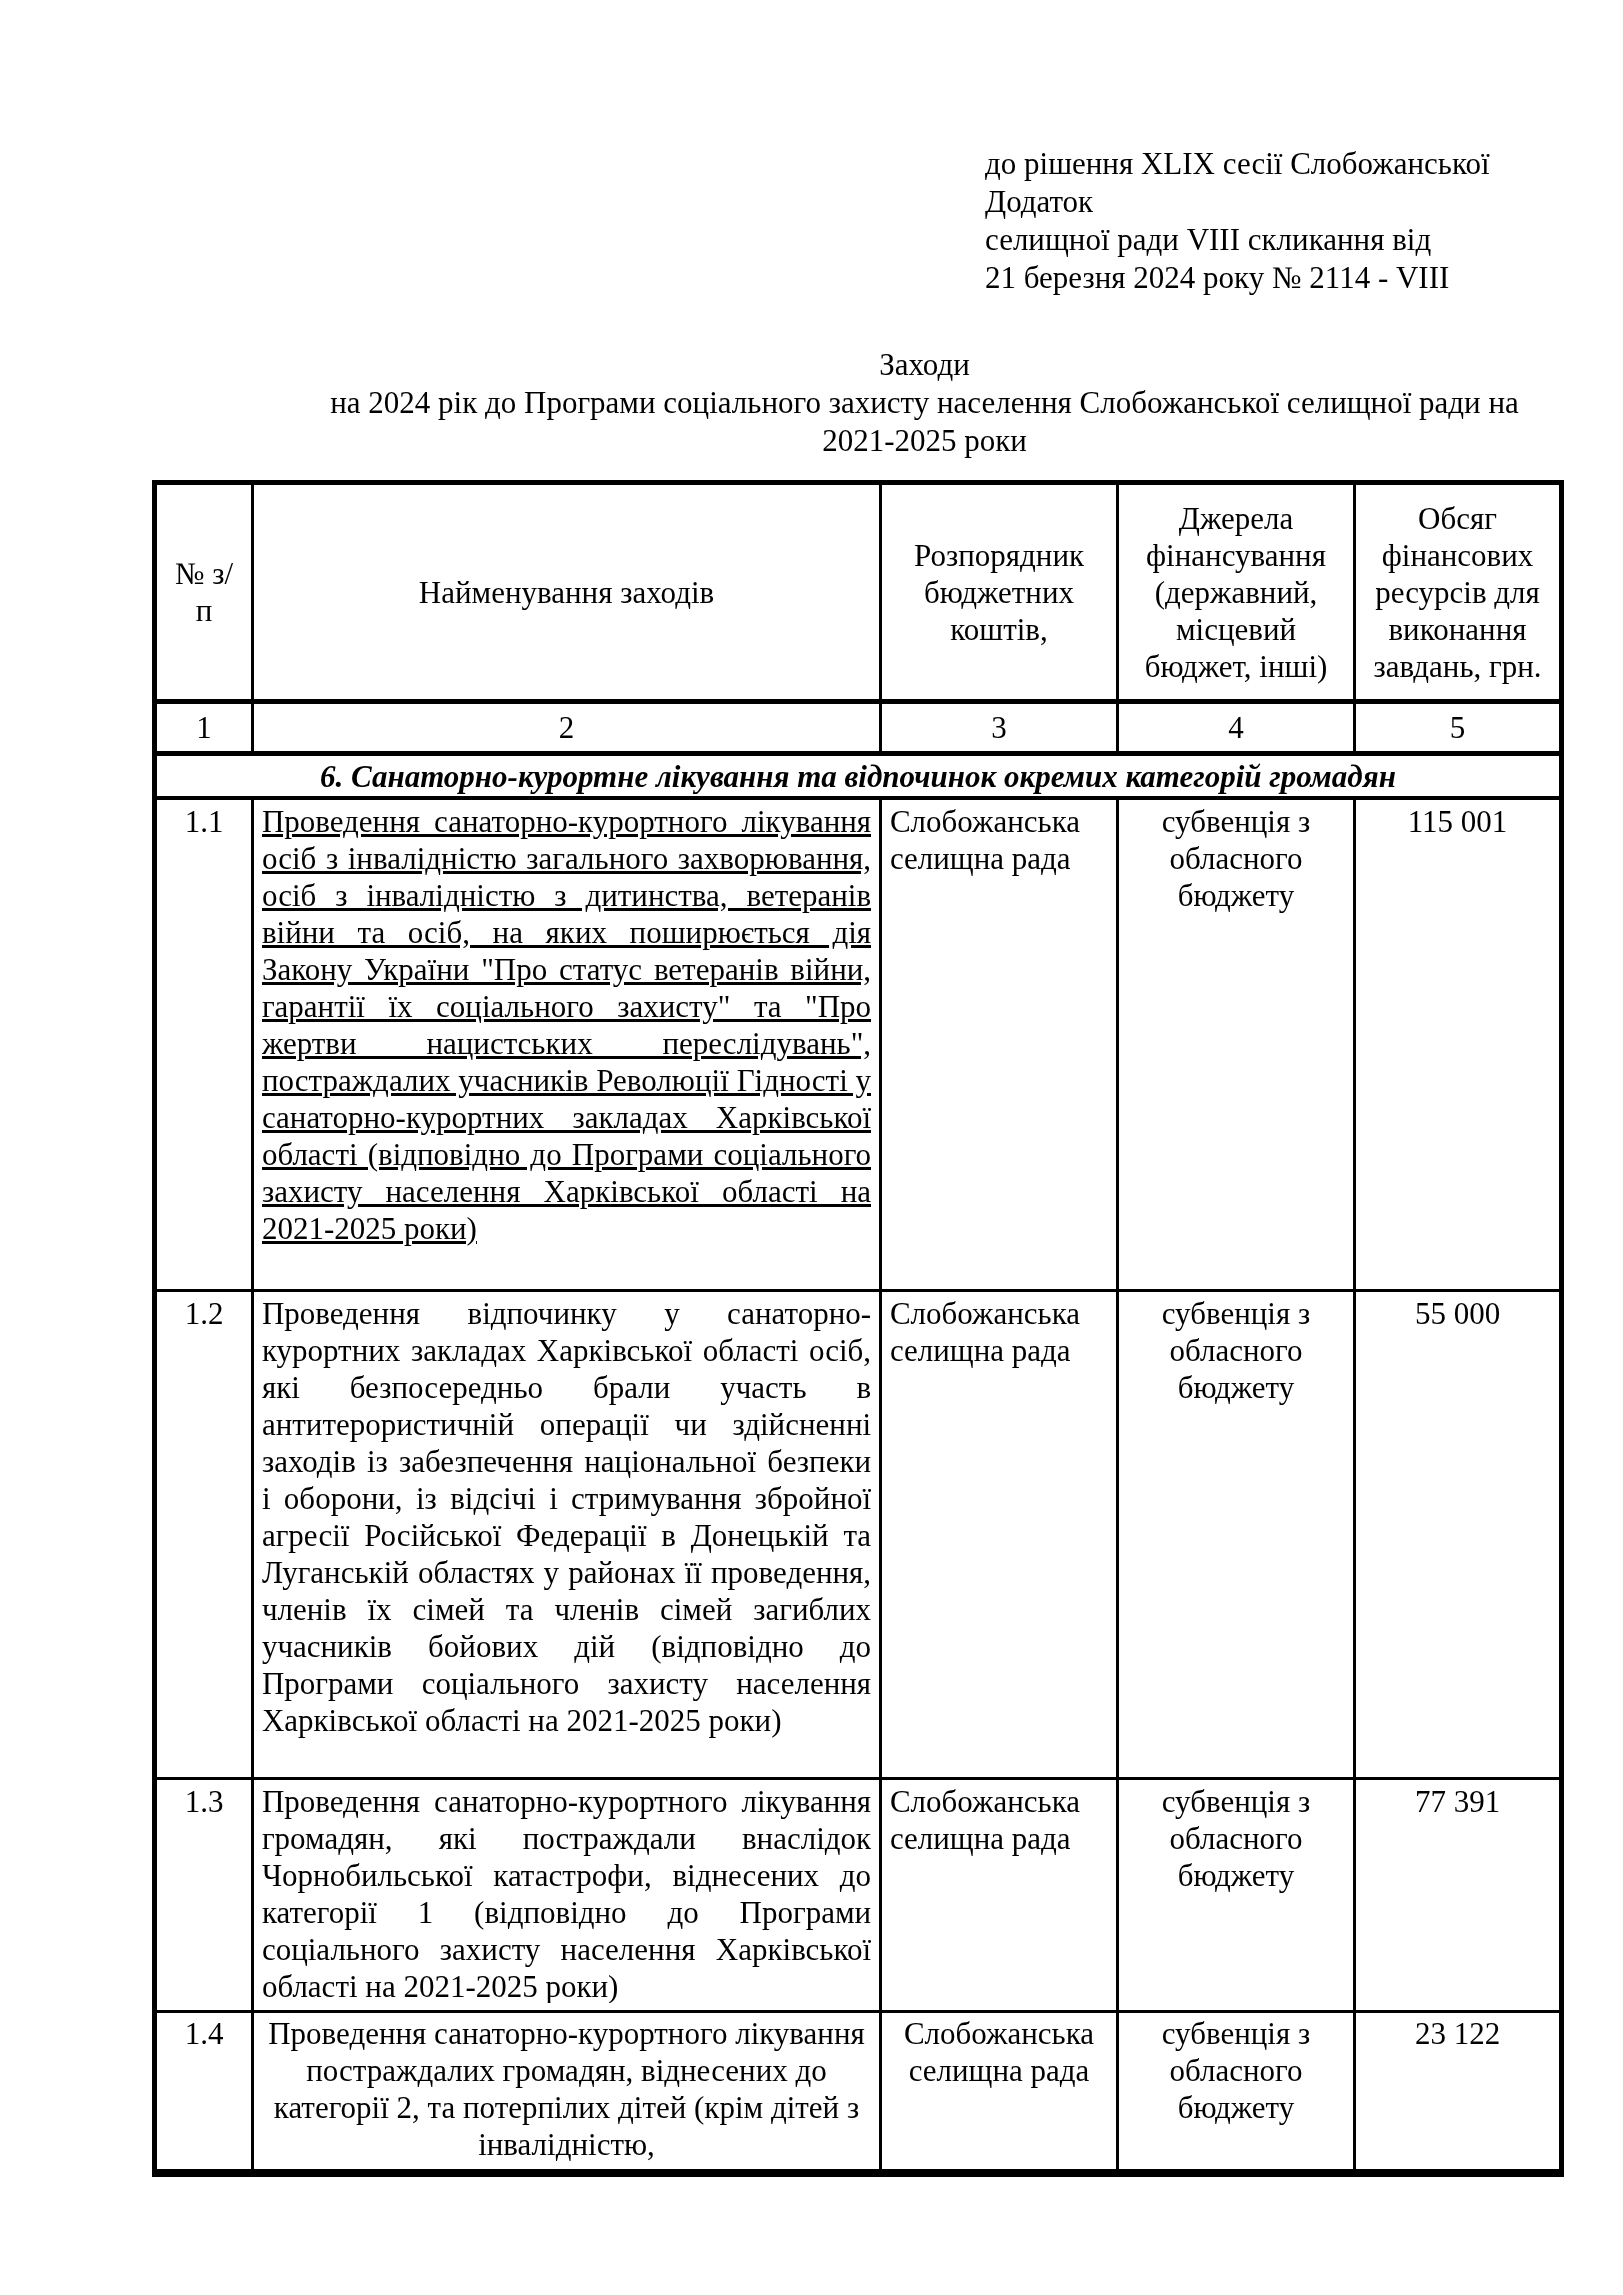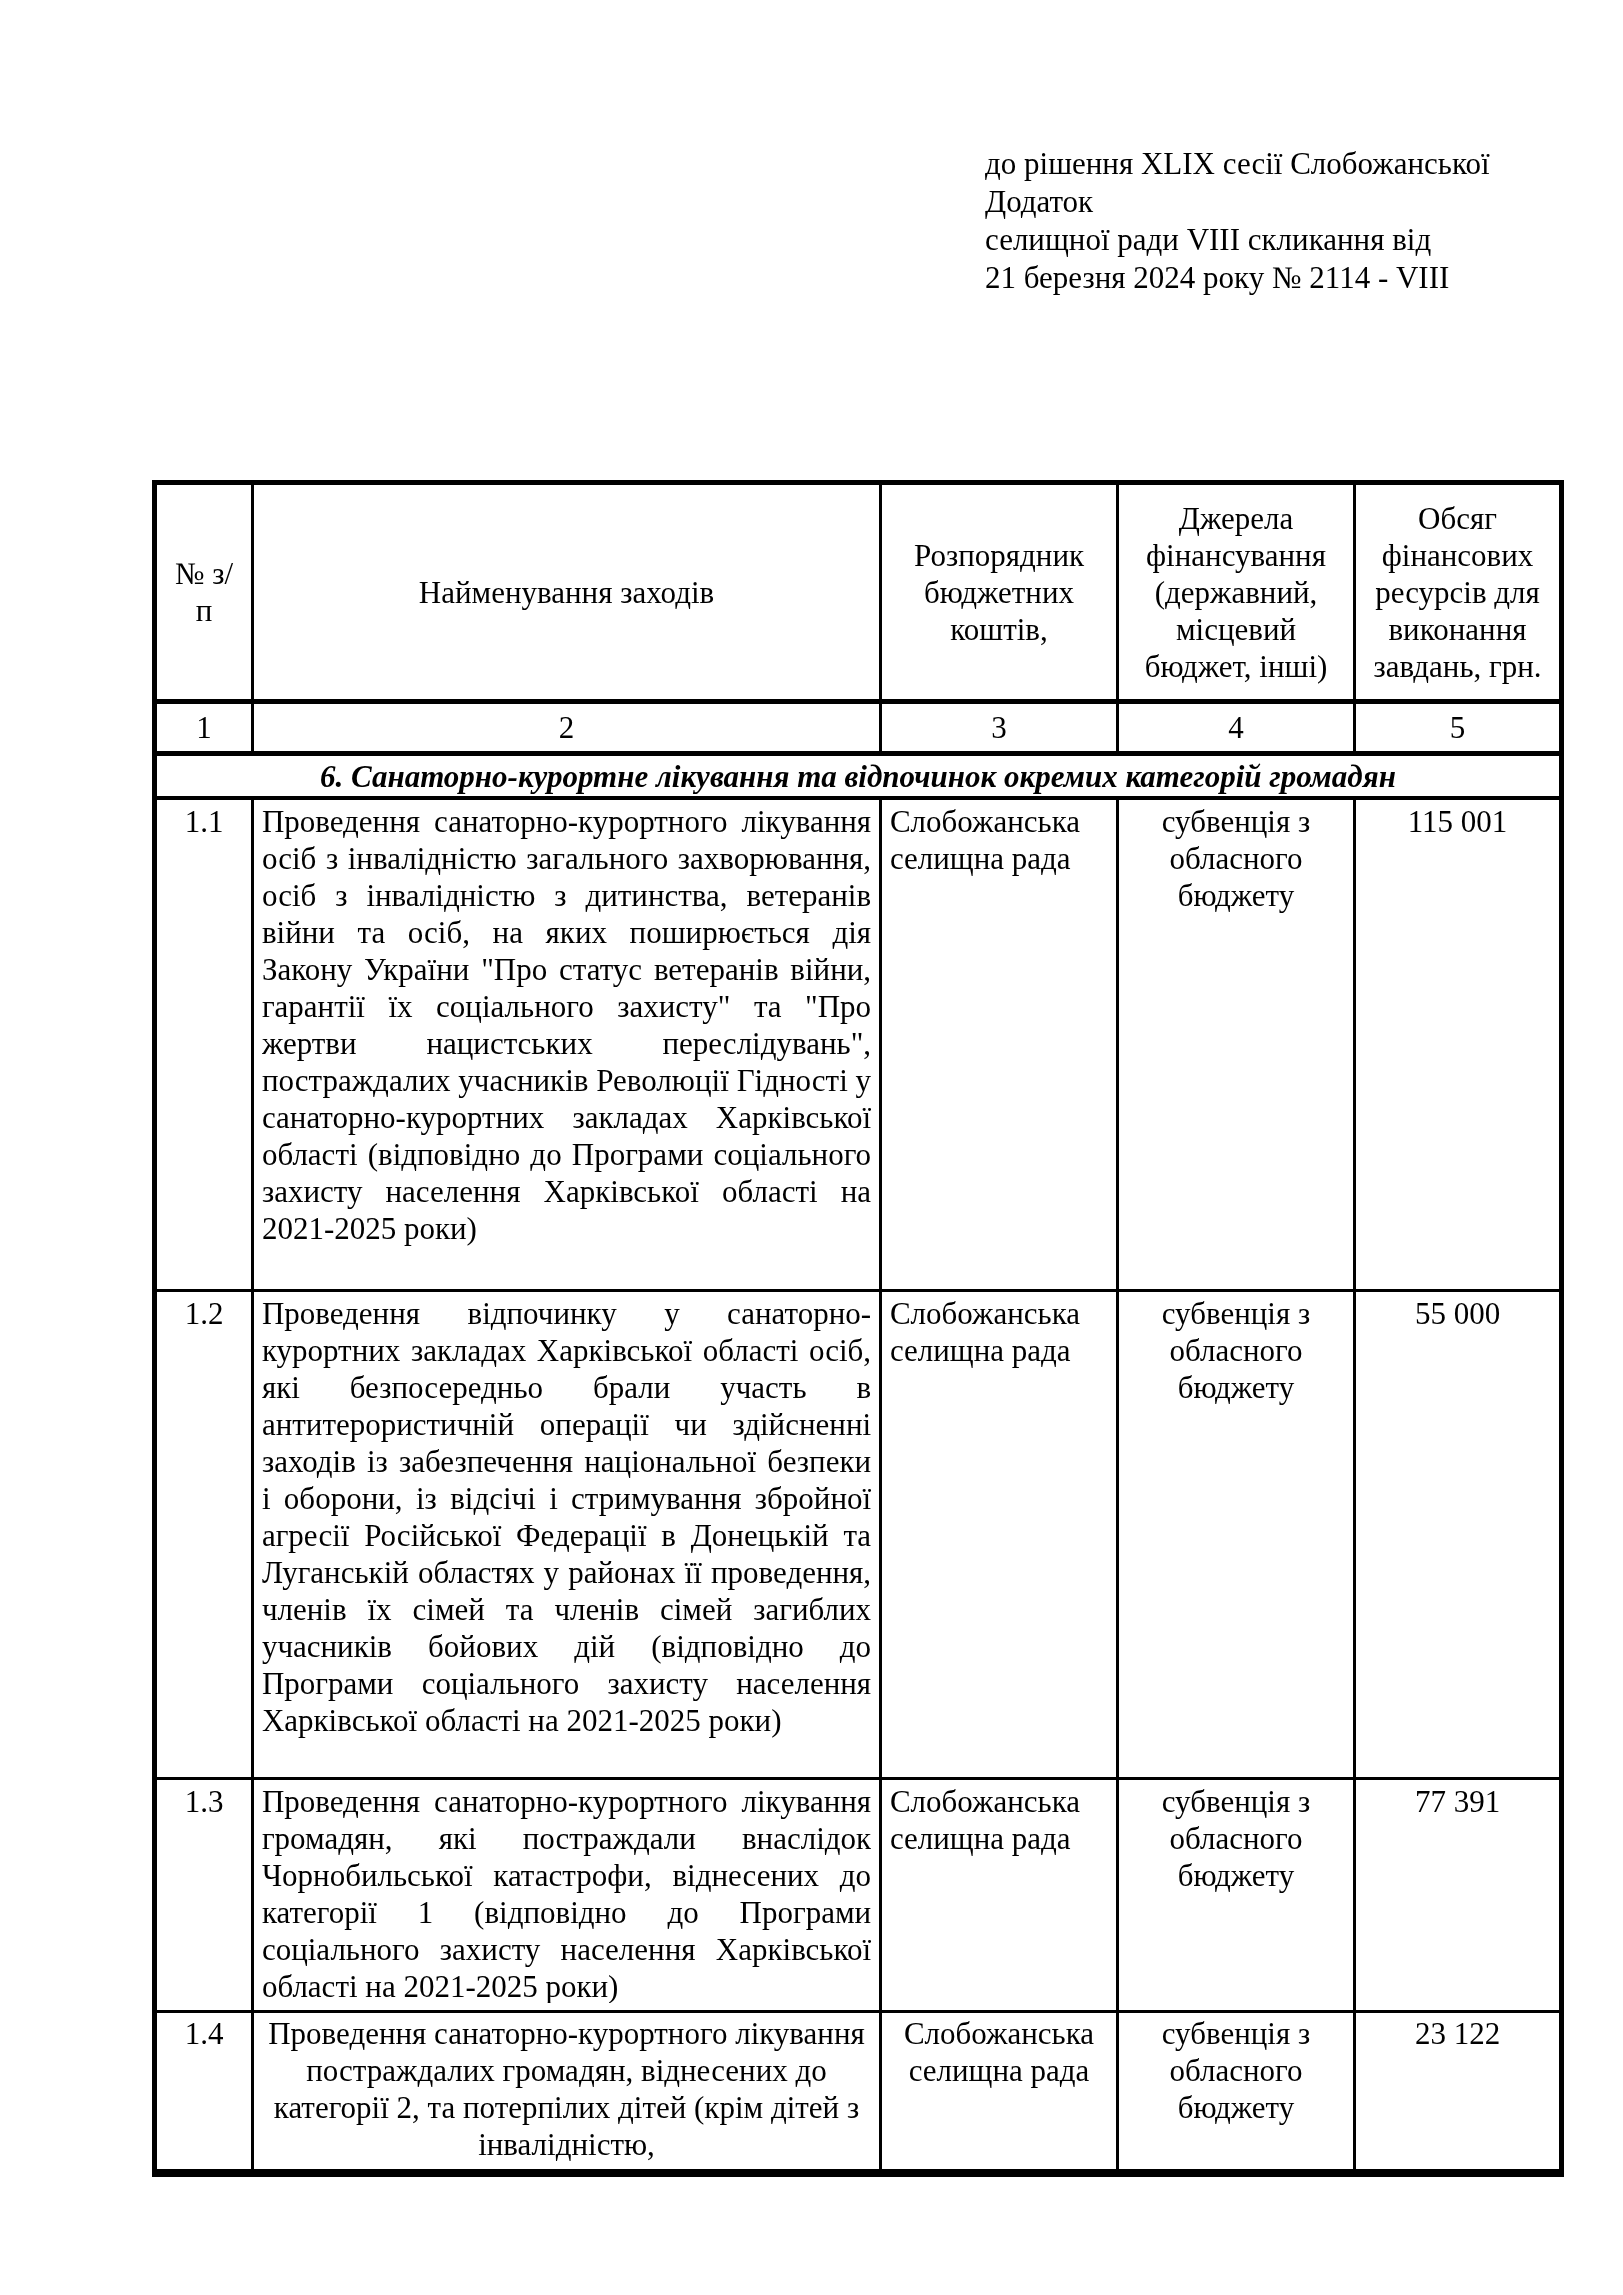--- a/index.html
+++ b/index.html
@@ -76,38 +76,43 @@
   td.c-num { text-align: center; padding: 3.9px 2.6px; }
   td.c-name { text-align: justify; padding: 3.9px 9.2px 2.6px 7.9px; }
   td.c-mgr { text-align: left; padding: 3.9px 5.2px 2.6px 7.9px; }
   td.c-src { text-align: center; padding: 3.9px 5.2px; }
   td.c-amt { text-align: center; padding: 3.9px 5.2px; }
   tr.r1 td { height: 484px; }
   tr.r2 td { height: 480px; }
   tr.r3 td { height: 224px; }
   tr.r4 td { height: 151px; text-align: center; }
   .nm { overflow: hidden; }
-  tr.r1 .nm { max-height: 478px; }
+  tr.r1 .nm { max-height: 478px; text-decoration: underline; }
   tr.r2 .nm { max-height: 474px; }
   tr.r3 .nm { max-height: 220px; }
   tr.r4 .nm { max-height: 147px; }
   .numhdr { width: 60px; margin: 0 auto; }
 </style>
 </head>
 <body>
 
 <div class="page">
 
   <div class="annex-block">
     <div>до рішення XLIX сесії Слобожанської</div>
     <div>Додаток</div>
     <div>селищної ради VIII скликання від</div>
     <div>21 березня 2024 року № 2114 - VIII</div>
   </div>
 
+  <div class="title-block">
+    <div>Заходи</div>
+    <div>на 2024 рік до Програми соціального захисту населення Слобожанської селищної ради на</div>
+    <div>2021-2025 роки</div>
+  </div>
 
   <table class="measures">
     <colgroup>
       <col style="width:98px">
       <col style="width:628px">
       <col style="width:237px">
       <col style="width:237px">
       <col style="width:207px">
     </colgroup>
 

